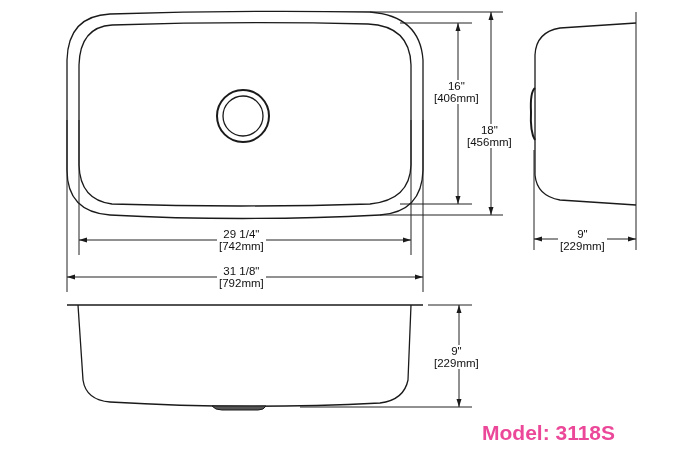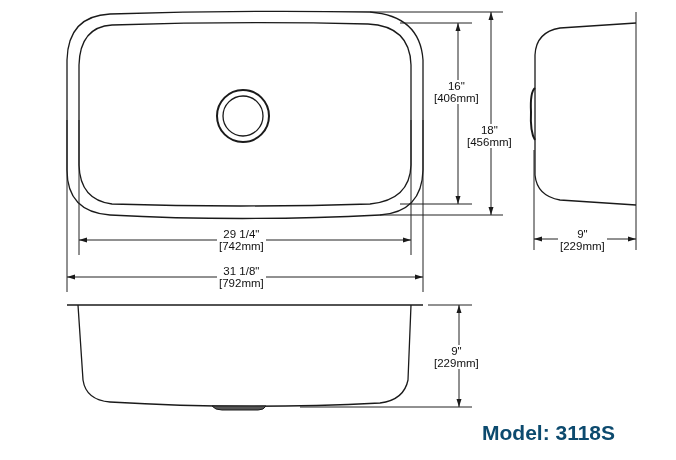--- a/index.html
+++ b/index.html
@@ -7,21 +7,21 @@
          font-family: "Liberation Sans", sans-serif; }
   svg.drawing { position: absolute; left: 0; top: 0; }
   .ln { stroke: #1a1a1a; stroke-width: 1.3; fill: none; }
   .thin { stroke: #222222; stroke-width: 1; fill: none; }
   .arrow { fill: #1a1a1a; stroke: none; }
   .lbl { position: absolute; font-size: 11.5px; color: #111111; text-align: center;
          line-height: 12px; background: #ffffff; padding: 0 2px; white-space: nowrap;
          font-family: "Liberation Sans", sans-serif; }
   .lbl span { display: block; }
   .model { position: absolute; left: 482px; top: 421px; font-size: 21px; font-weight: bold;
-           color: #0c4a6e; font-family: "Liberation Sans", sans-serif; white-space: nowrap; }
+           color: #ec4899; font-family: "Liberation Sans", sans-serif; white-space: nowrap; }
 </style>
 </head>
 <body>
 
 <svg class="drawing" width="676" height="460" viewBox="0 0 676 460" xmlns="http://www.w3.org/2000/svg">
 
   <g>
 
     <path class="ln" d="M 110 14 Q 240 10 370 12 Q 420 16 423 60 L 423 170 Q 422 212 380 215 Q 240 222 110 215 Q 67 212 67 170 L 67 60 Q 68 16 110 14 Z"></path>
 

